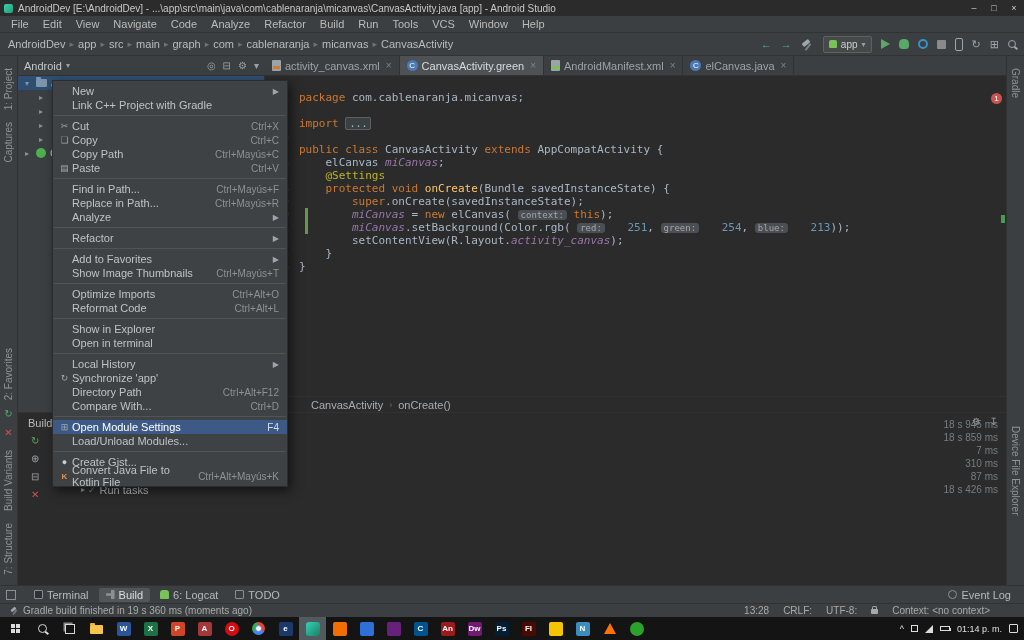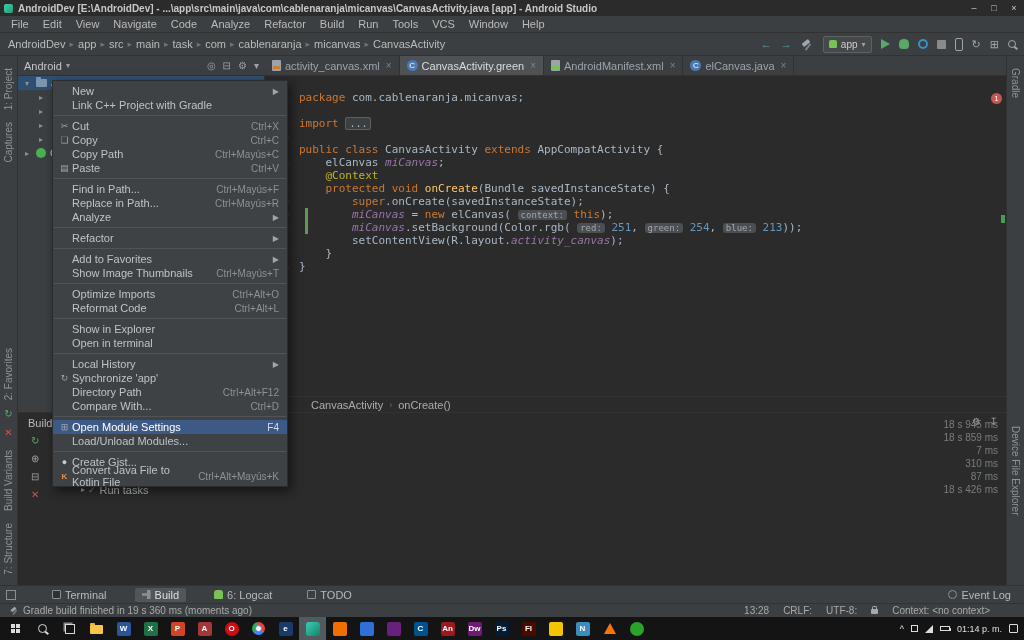--- a/index.html
+++ b/index.html
@@ -4,21 +4,21 @@
 <style>
   html,body{margin:0;padding:0;background:#000;}
   #root{position:relative;width:1024px;height:640px;background:#2b2b2b;overflow:hidden;
         font-family:"Liberation Sans",sans-serif;font-size:11px;color:#bbbbbb;}
   #root *{box-sizing:border-box;}
 
   
   .titlebar{position:absolute;left:0;top:0;right:0;height:16px;background:#2b2b2b;
             display:flex;align-items:center;padding-left:4px;font-size:10px;color:#c8c8c8;}
   .as-logo{width:9px;height:9px;border-radius:2px;background:linear-gradient(135deg,#36d1b5,#2a9d6e);margin-right:5px;flex:none;}
-  .title-text{white-space:nowrap;overflow:hidden;font-weight:bold;}
+  .title-text{white-space:nowrap;overflow:hidden;}
   .win-controls{margin-left:auto;display:flex;height:16px;}
   .win-controls span{width:20px;text-align:center;font-size:9px;color:#cfcfcf;line-height:16px;}
 
   
   .menubar{position:absolute;left:0;top:16px;right:0;height:17px;background:#3c3f41;
            display:flex;align-items:center;padding-left:4px;border-bottom:1px solid #323232;}
   .menu-item{padding:0 7px;color:#bbbbbb;}
 
   
   .toolbar{position:absolute;left:0;top:33px;right:0;height:23px;background:#3c3f41;
@@ -85,21 +85,21 @@
   .code-line{position:relative;display:flex;height:13px;line-height:13px;
              font-family:"DejaVu Sans Mono",monospace;font-size:11px;white-space:pre;}
   .ln{width:34px;text-align:right;padding-right:10px;color:#606366;flex:none;
       font-family:"DejaVu Sans Mono",monospace;font-size:10px;}
   .lc{white-space:pre;}
   .code-line.chg::before{content:"";position:absolute;left:40px;top:0;bottom:0;width:3px;background:#629755;}
   .tk-kw{color:var(--c-keyword,#cc7832);}
   .tk-pl{color:var(--c-plain-text,#a9b7c6);}
   .tk-ann{color:var(--c-annotation,#bbb529);}
   .tk-fld{color:var(--c-field,#9876aa);font-style:italic;}
-  .tk-num{color:var(--c-number,#6897bb);}
+  .tk-num{color:var(--c-number,#6897bb);margin-left:16px;}
   .tk-mth{color:var(--c-method,#ffc66b);}
   .tk-hint{background:var(--c-hint-bg,#4b4e52);color:#a1a8ae;border-radius:3px;padding:0 3px;font-size:9px;}
   .tk-fold{background:#3a4040;border:1px solid #5c6062;border-radius:2px;padding:0 3px;color:#a9b7c6;font-size:10px;}
   .err-badge{position:absolute;top:2px;right:4px;width:11px;height:11px;border-radius:50%;
              background:var(--c-error-red,#c75450);color:#fff;font-size:8px;line-height:11px;text-align:center;}
   .mark-green{position:absolute;right:1px;top:124px;width:4px;height:8px;background:#499c54;}
 
   
   .crumb2{position:absolute;left:265px;top:396px;width:741px;height:16px;background:#2b2b2b;border-top:1px solid #323232;
           display:flex;align-items:center;padding-left:46px;gap:6px;color:#a9adb0;}
@@ -112,21 +112,21 @@
   .build-side .stripe-ic{margin-left:13px;margin-top:7px;}
   .build-head-icons{position:absolute;right:8px;top:3px;display:flex;gap:9px;color:#9aa0a4;font-size:10px;}
   #build-rows{position:absolute;left:46px;right:4px;top:5px;}
   .b-row{height:13px;display:flex;align-items:center;color:#b7bdc1;}
   .b-exp{width:10px;text-align:center;color:#9aa0a4;font-size:8px;flex:none;}
   .b-check{color:#59a869;font-size:9px;margin-right:4px;}
   .b-timing{margin-left:auto;color:#787d80;font-size:10px;padding-right:4px;}
 
   
   .bottombar{position:absolute;left:0;top:585px;right:0;height:18px;background:#3c3f41;border-top:1px solid #323232;
-             display:flex;align-items:center;padding:0 6px;gap:21px;}
+             display:flex;align-items:center;padding:0 6px;gap:3px;}
   .bb-sw{width:10px;height:10px;border:1px solid #8a8f93;margin-right:8px;flex:none;}
   .bb-item{display:flex;align-items:center;gap:4px;padding:1px 7px;border-radius:2px;color:#b5babd;}
   .bb-item.active{background:#515658;color:#dddfe1;}
   .bb-ic{width:9px;height:9px;border-radius:1px;flex:none;}
   .bbi-terminal{background:#2d3134;border:1px solid #8a8f93;}
   .bbi-build{background:#8a8f93;clip-path:polygon(0 35%,60% 35%,60% 0,100% 0,100% 100%,60% 100%,60% 65%,0 65%);}
   .bbi-logcat{background:#78c257;border-radius:3px 3px 1px 1px;}
   .bbi-todo{background:transparent;border:1px solid #8a8f93;}
   .bbi-event{background:transparent;border:1px solid #8a8f93;border-radius:50%;}
   .bb-right{margin-left:auto;display:flex;align-items:center;gap:4px;}
@@ -212,21 +212,21 @@
   <div class="toolbar">
     <div class="crumbs" id="crumbs">
         <span class="crumb">AndroidDev</span>
         <span class="crumb-sep">▸</span>
         <span class="crumb">app</span>
         <span class="crumb-sep">▸</span>
         <span class="crumb">src</span>
         <span class="crumb-sep">▸</span>
         <span class="crumb">main</span>
         <span class="crumb-sep">▸</span>
-        <span class="crumb">task</span>
+        <span class="crumb">graph</span>
         <span class="crumb-sep">▸</span>
         <span class="crumb">com</span>
         <span class="crumb-sep">▸</span>
         <span class="crumb">cablenaranja</span>
         <span class="crumb-sep">▸</span>
         <span class="crumb">micanvas</span>
         <span class="crumb-sep">▸</span>
         <span class="crumb">CanvasActivity</span>
       </div>
     <div class="tb-right">
@@ -329,21 +329,21 @@
     </div>
 
   <div class="editor">
     <div id="code">
         <div class="code-line"><span class="ln">1</span><span class="lc"><span class="tk-kw">package</span><span class="tk-pl"> com.cablenaranja.micanvas;</span></span></div>
         <div class="code-line"><span class="ln">2</span><span class="lc"></span></div>
         <div class="code-line"><span class="ln">3</span><span class="lc"><span class="tk-kw">import</span><span class="tk-pl"> </span><span class="tk-fold">...</span></span></div>
         <div class="code-line"><span class="ln">4</span><span class="lc"></span></div>
         <div class="code-line"><span class="ln">5</span><span class="lc"><span class="tk-kw">public class</span><span class="tk-pl"> CanvasActivity </span><span class="tk-kw">extends</span><span class="tk-pl"> AppCompatActivity {</span></span></div>
         <div class="code-line"><span class="ln">6</span><span class="lc"><span class="tk-pl">    elCanvas </span><span class="tk-fld">miCanvas</span><span class="tk-pl">;</span></span></div>
-        <div class="code-line"><span class="ln">7</span><span class="lc"><span class="tk-ann">    @Context</span></span></div>
+        <div class="code-line"><span class="ln">7</span><span class="lc"><span class="tk-ann">    @Settings</span></span></div>
         <div class="code-line"><span class="ln">8</span><span class="lc"><span class="tk-pl">    </span><span class="tk-kw">protected void</span><span class="tk-pl"> </span><span class="tk-mth">onCreate</span><span class="tk-pl">(Bundle savedInstanceState) {</span></span></div>
         <div class="code-line"><span class="ln">9</span><span class="lc"><span class="tk-pl">        </span><span class="tk-kw">super</span><span class="tk-pl">.onCreate(savedInstanceState);</span></span></div>
         <div class="code-line chg"><span class="ln">10</span><span class="lc"><span class="tk-pl">        </span><span class="tk-fld">miCanvas</span><span class="tk-pl"> = </span><span class="tk-kw">new</span><span class="tk-pl"> elCanvas( </span><span class="tk-hint">context:</span><span class="tk-pl"> </span><span class="tk-kw">this</span><span class="tk-pl">);</span></span></div>
         <div class="code-line chg"><span class="ln">11</span><span class="lc"><span class="tk-pl">        </span><span class="tk-fld">miCanvas</span><span class="tk-pl">.setBackground(Color.rgb( </span><span class="tk-hint">red:</span><span class="tk-pl"> </span><span class="tk-num">251</span><span class="tk-pl">, </span><span class="tk-hint">green:</span><span class="tk-pl"> </span><span class="tk-num">254</span><span class="tk-pl">, </span><span class="tk-hint">blue:</span><span class="tk-pl"> </span><span class="tk-num">213</span><span class="tk-pl">));</span></span></div>
         <div class="code-line"><span class="ln">12</span><span class="lc"><span class="tk-pl">        setContentView(R.layout.</span><span class="tk-fld">activity_canvas</span><span class="tk-pl">);</span></span></div>
         <div class="code-line"><span class="ln">13</span><span class="lc"><span class="tk-pl">    }</span></span></div>
         <div class="code-line"><span class="ln">14</span><span class="lc"><span class="tk-pl">}</span></span></div>
       </div>
     <span class="err-badge">1</span>
     <span class="mark-green"></span>

